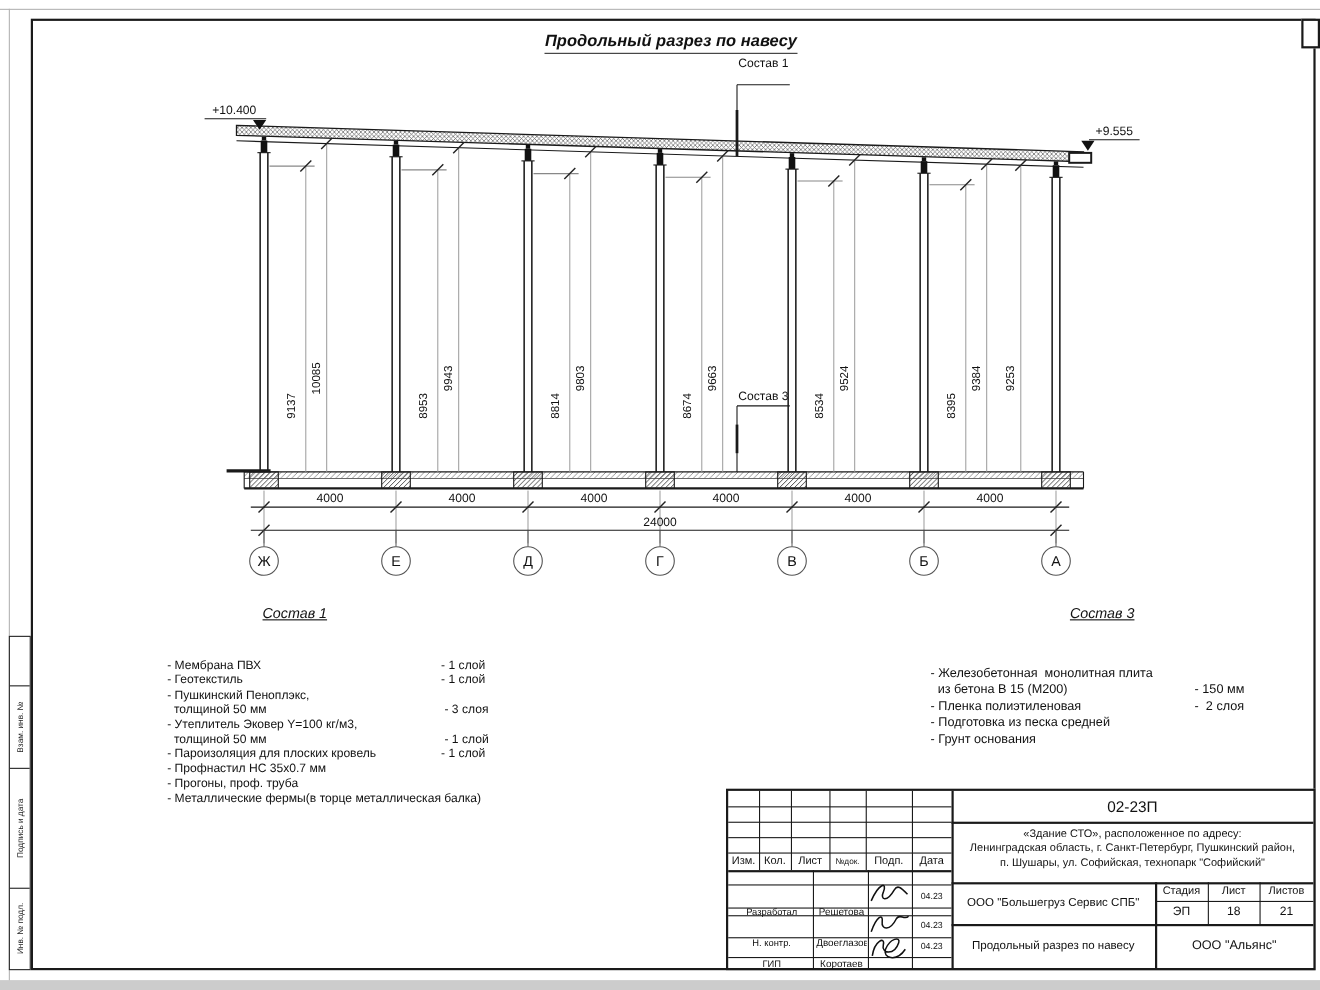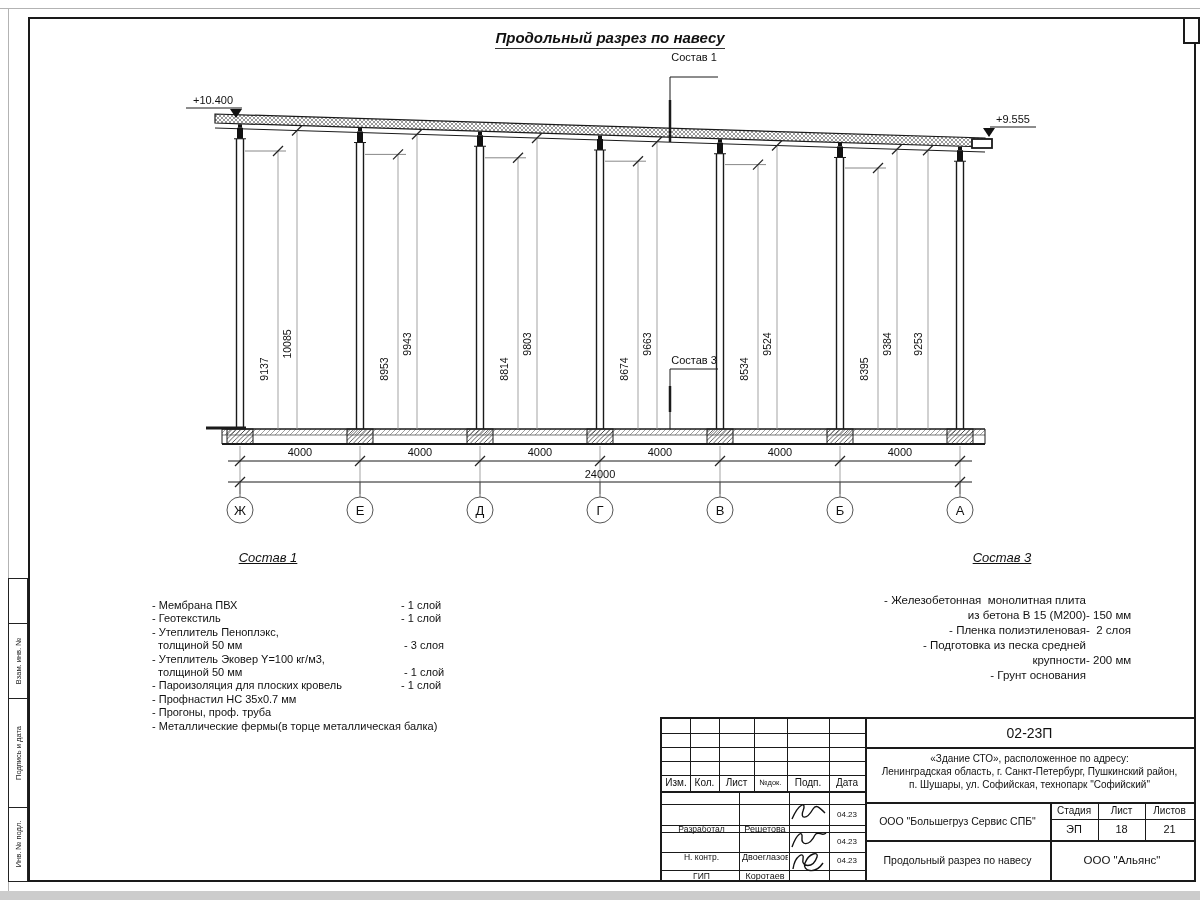--- a/index.html
+++ b/index.html
@@ -24,21 +24,21 @@
     font-size:15px;font-style:italic;font-weight:bold;
     border-bottom:1.5px solid #333;padding-bottom:2px;
   }
   
   .spec{position:absolute;}
   .spec-title{font-style:italic;font-size:13px;text-decoration:underline;text-align:center;}
   .spec-items{}
   #spec1{left:108px;top:550px;width:320px;}
   #spec3{left:846px;top:550px;width:312px;}
   #spec1 .spec-items{margin-top:34px;margin-left:44px;}
-  #spec3 .spec-items{margin-top:28px;text-align:right;}
+  #spec3 .spec-items{margin-top:40px;}
   .spec-row{display:flex;font-size:11px;line-height:13.4px;}
   #spec3 .spec-row{font-size:11.5px;line-height:15px;}
   .spec-name{white-space:pre;}
   #spec1 .spec-name{width:249px;flex:none;}
   #spec3 .spec-name{width:240px;flex:none;}
   .spec-qty{white-space:pre;}
   
   #side-strip{left:8px;top:578px;width:20px;height:304px;border:1.5px solid #222;box-sizing:border-box;background:#fff;}
   .side-cell{position:absolute;left:0;width:100%;border-bottom:1.5px solid #222;box-sizing:border-box;}
   .side-cell:last-child{border-bottom:none;}
@@ -290,21 +290,21 @@
   <div class="spec-items">
       <div class="spec-row">
         <span class="spec-name">- Мембрана ПВХ</span>
         <span class="spec-qty">- 1 слой</span>
       </div>
       <div class="spec-row">
         <span class="spec-name">- Геотекстиль</span>
         <span class="spec-qty">- 1 слой</span>
       </div>
       <div class="spec-row">
-        <span class="spec-name">- Утеплитель Пеноплэкс,</span>
+        <span class="spec-name">- Пушкинский Пеноплэкс,</span>
         <span class="spec-qty"></span>
       </div>
       <div class="spec-row">
         <span class="spec-name">  толщиной 50 мм</span>
         <span class="spec-qty"> - 3 слоя</span>
       </div>
       <div class="spec-row">
         <span class="spec-name">- Утеплитель Эковер Y=100 кг/м3,</span>
         <span class="spec-qty"></span>
       </div>
@@ -342,24 +342,20 @@
         <span class="spec-name">  из бетона В 15 (М200)</span>
         <span class="spec-qty">- 150 мм</span>
       </div>
       <div class="spec-row">
         <span class="spec-name">- Пленка полиэтиленовая</span>
         <span class="spec-qty">-  2 слоя</span>
       </div>
       <div class="spec-row">
         <span class="spec-name">- Подготовка из песка средней</span>
         <span class="spec-qty"></span>
-      </div>
-      <div class="spec-row">
-        <span class="spec-name">  крупности</span>
-        <span class="spec-qty">- 200 мм</span>
       </div>
       <div class="spec-row">
         <span class="spec-name">- Грунт основания</span>
         <span class="spec-qty"></span>
       </div>
     </div>
 </div>
 
 <div class="abs" id="side-strip">
   <div class="side-cell" style="top:0;height:45px"></div>

